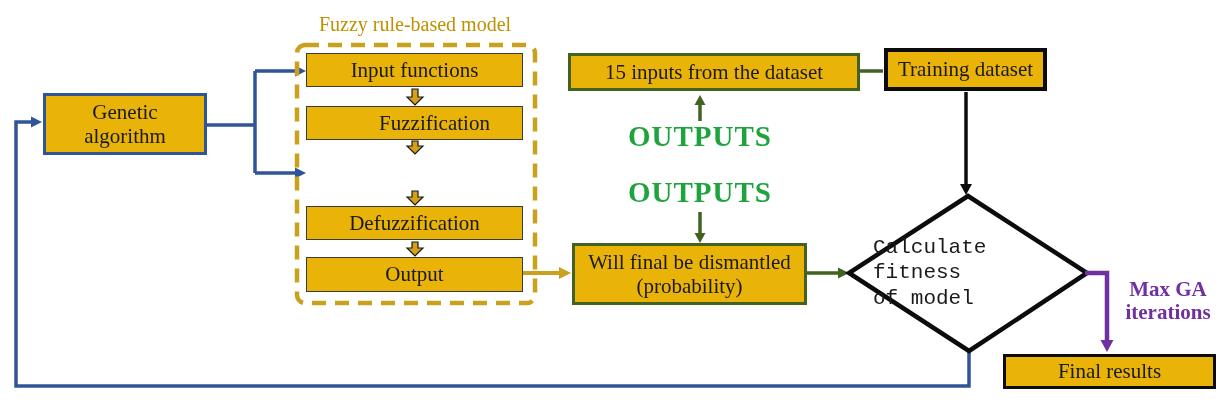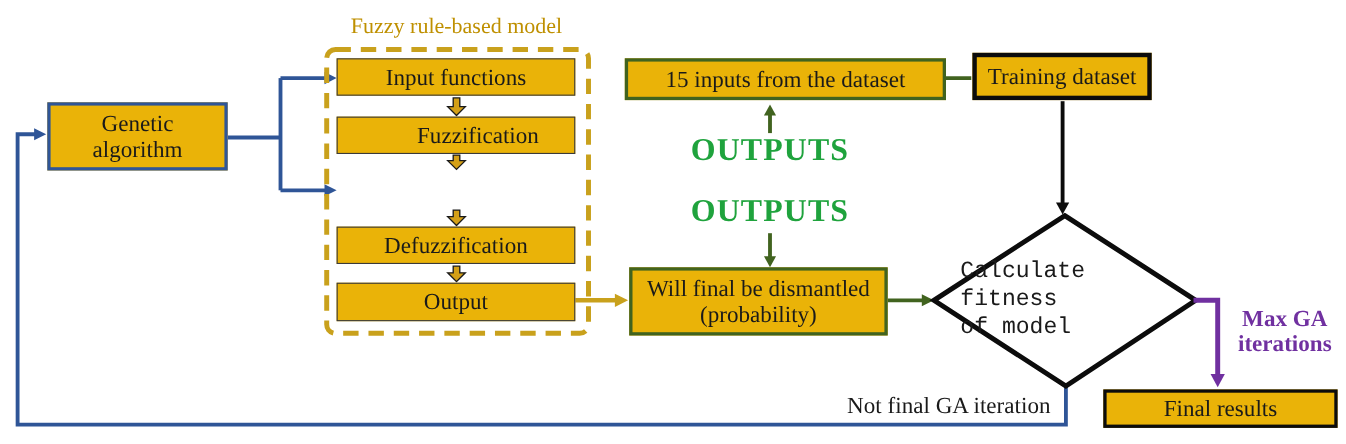--- a/index.html
+++ b/index.html
@@ -128,15 +128,14 @@
 
   <div class="label gold-title" style="left:295px;top:13px;width:240px;">Fuzzy rule-based model</div>
 
   <div class="label big-green" style="left:600px;top:120px;width:200px;">OUTPUTS</div>
 
   <div class="label big-green" style="left:600px;top:176px;width:200px;">OUTPUTS</div>
 
   <div class="label purple-label" style="left:1116px;top:278px;width:104px;">Max GA
 iterations</div>
 
-  <div class="label plain-label" style="left:755px;top:356px;width:200px;text-align:right;">Not final GA iteration</div>
 
 </div>
 
 </body></html>

